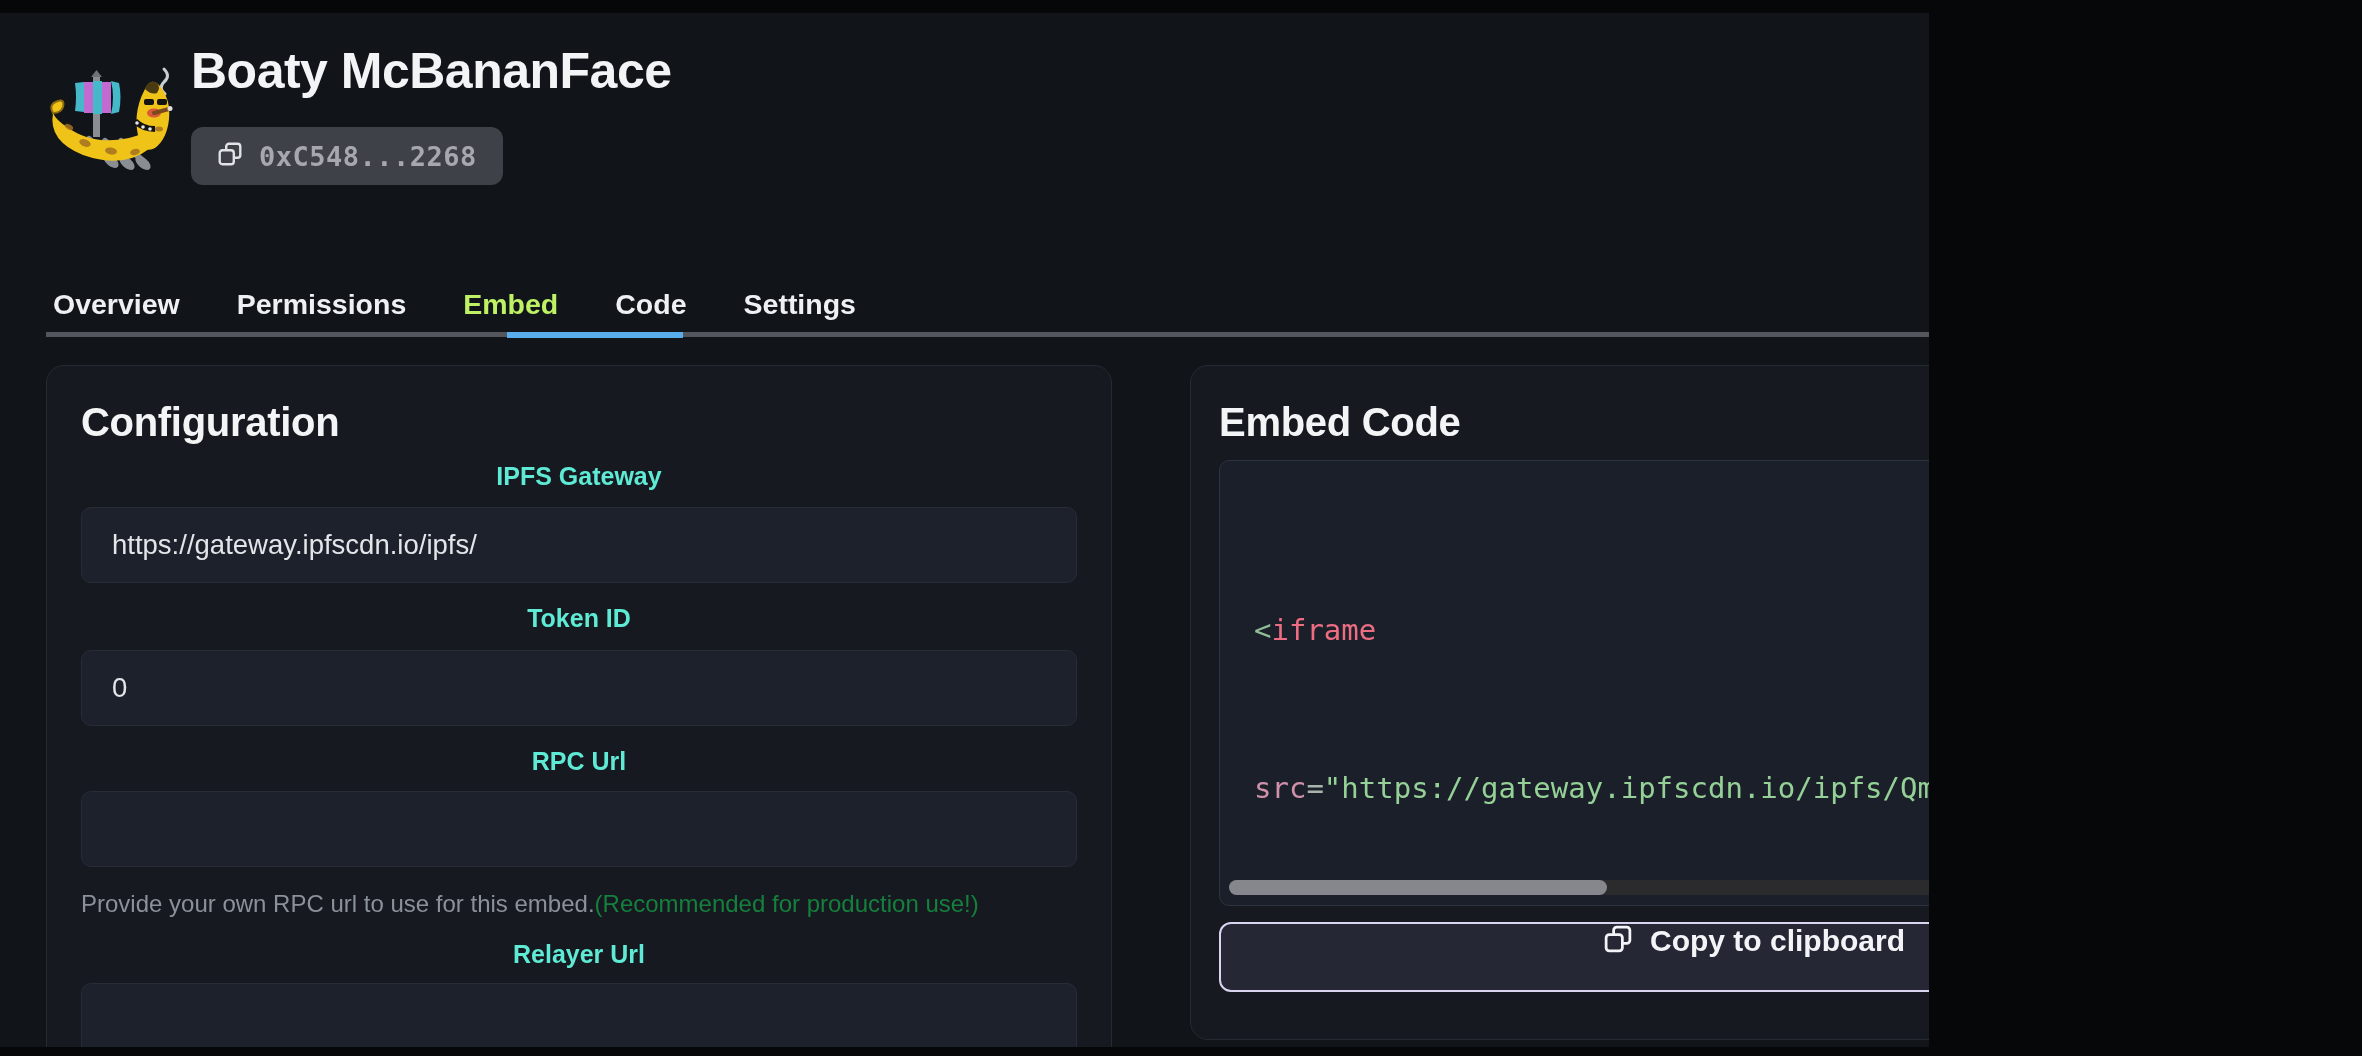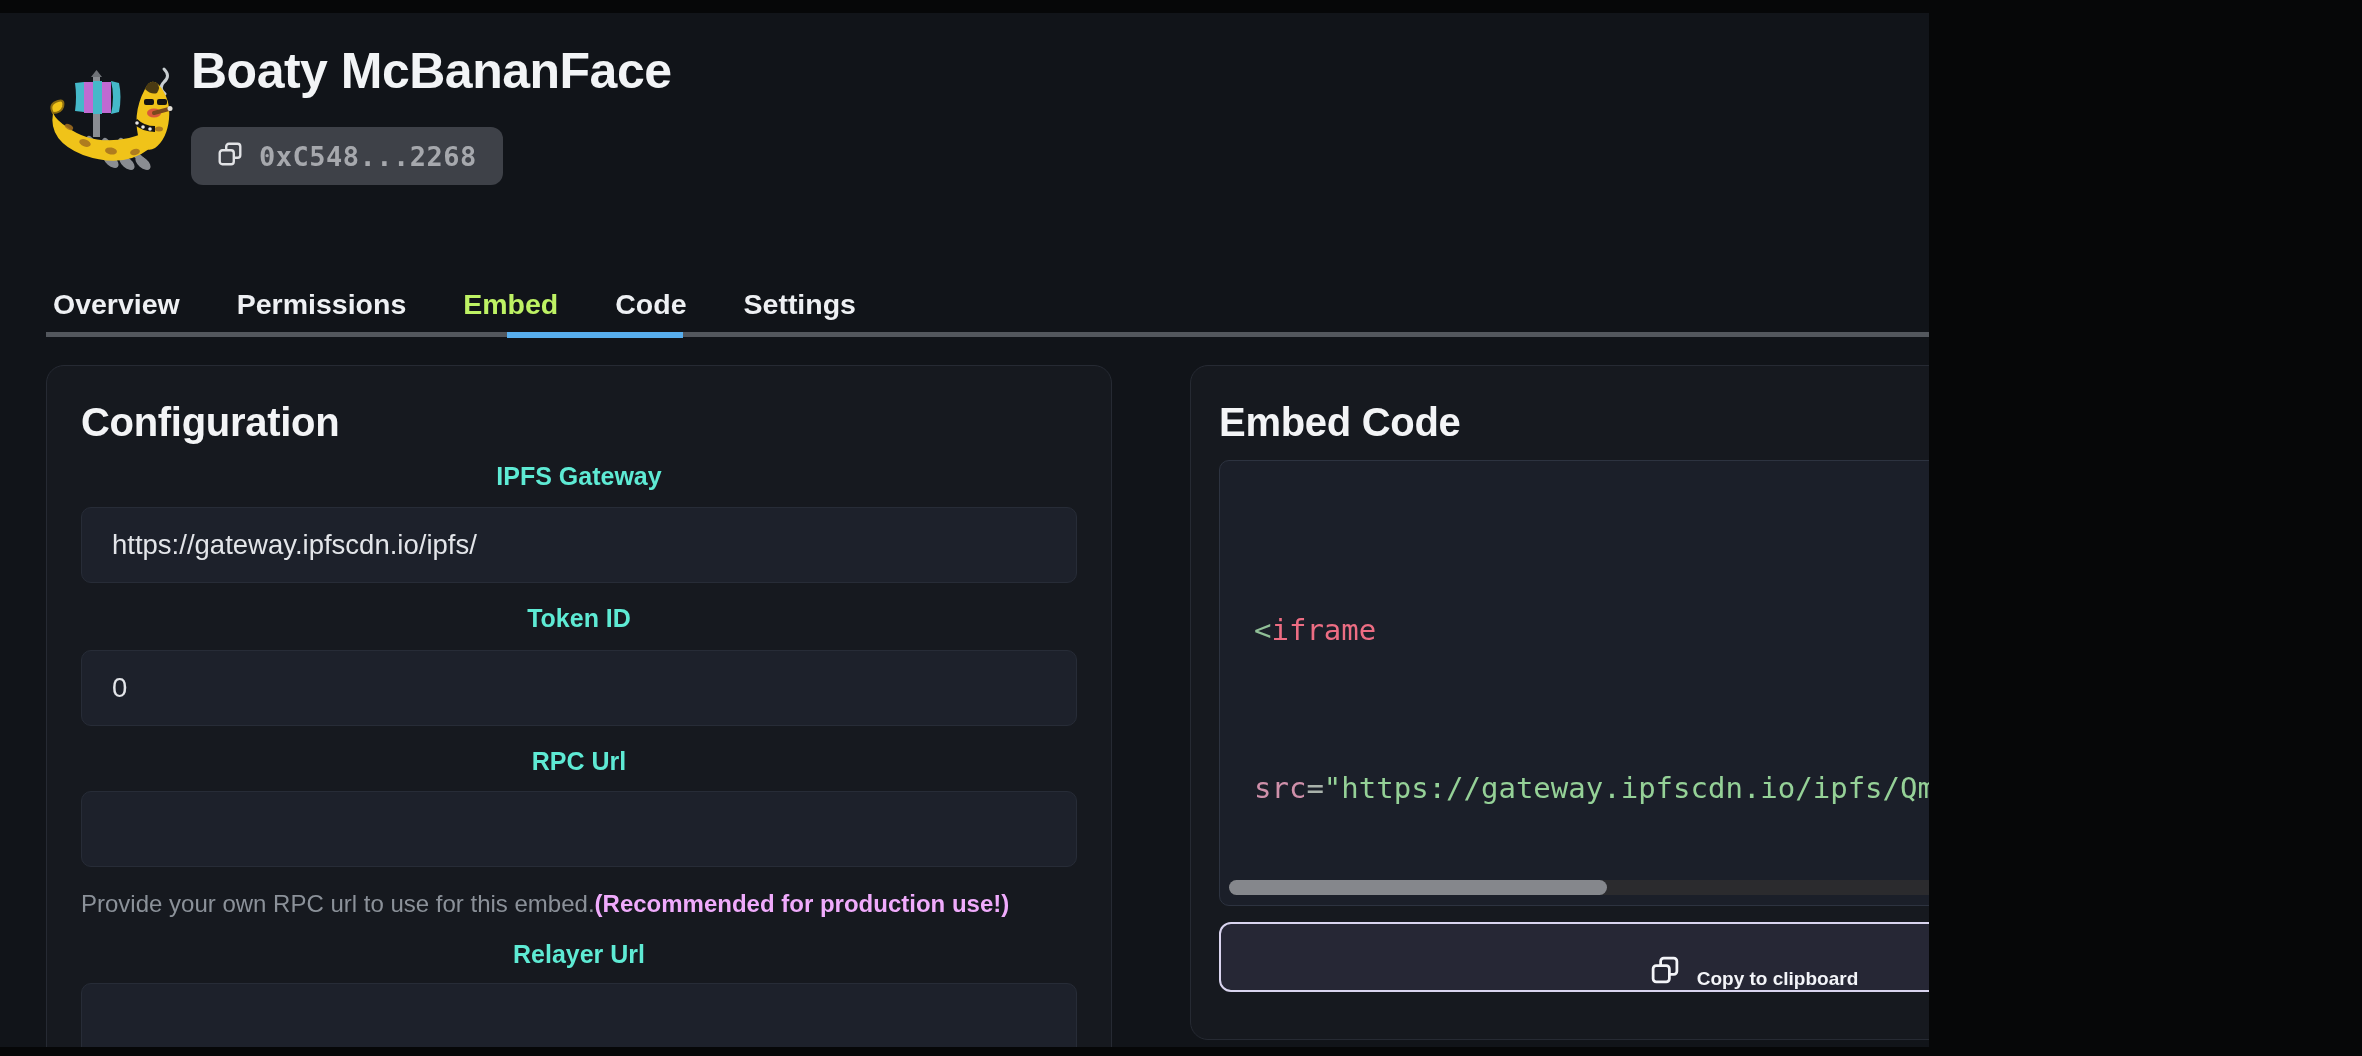--- a/index.html
+++ b/index.html
@@ -35,21 +35,21 @@
   .card-embed  { left: 1190px; width: 1132px; height: 675px; padding: 0 28px; }
   .card h2 { margin-top: 33px; font-size: 40px; line-height: 47px; font-weight: 700;
              color: #f3f4f6; letter-spacing: -0.3px; }
 
   .field-label { font-size: 25px; line-height: 30px; font-weight: 600; color: #5eead4; text-align: center; }
   .text-input { display: block; width: 100%; height: 76px; margin-top: 16px; padding: 8px 30px;
                 background: #1d212b; border: 1px solid #272c37; border-radius: 10px;
                 font-family: "Liberation Sans", sans-serif; font-size: 27.5px; color: #e3e5e9;
                 outline: none; }
   .helper { font-size: 24px; line-height: 28px; color: #8b9199; }
-  .helper b { color: #f0abfc; font-weight: 700; }
+  .helper b { color: #15803d; font-weight: 400; }
 
   .mt14 { margin-top: 14px; } .mt15 { margin-top: 15px; }
   .mt17 { margin-top: 17px; } .mt20 { margin-top: 20px; } .mt21 { margin-top: 21px; }
   .mt23 { margin-top: 23px; } .mt24 { margin-top: 24px; }
 
   
   .code-block { position: relative; margin-top: 14px; width: 1070px; height: 446px;
                 background: #1b1f29; border: 1px solid #2d3340; border-radius: 10px;
                 overflow: hidden; }
   .code-lines { padding: 38px 0 0 34px; font-family: "DejaVu Sans Mono", monospace;
@@ -60,23 +60,23 @@
   .tok-eq     { color: #a9b2ab; }
   .tok-string { color: #95d197; }
 
   .hscrollbar { position: absolute; left: 9px; right: 9px; bottom: 10px; height: 15px;
                 background: #2b2b2e; border-radius: 8px; }
   .hscrollbar .thumb { position: absolute; left: 0; top: 0; height: 15px; width: 36%;
                        background: #85878c; border-radius: 8px; }
 
   
   .copy-btn { margin-top: 16px; width: 1070px; height: 70px;
-              display: flex; align-items: flex-end; justify-content: center; gap: 17px;
+              display: flex; align-items: flex-start; justify-content: center; gap: 17px;
               background: #262735; border: 2px solid #d9d4ef; border-radius: 12px;
-              color: #f3f4f8; font-size: 19px; font-weight: 600; cursor: pointer;
+              color: #f3f4f8; font-size: 30px; font-weight: 600; cursor: pointer;
               font-family: "Liberation Sans", sans-serif; }
 </style>
 </head>
 <body>
 
 <div class="page">
 
   <div class="logo-box">
     <svg width="128" height="120" viewBox="0 0 128 120">
 

